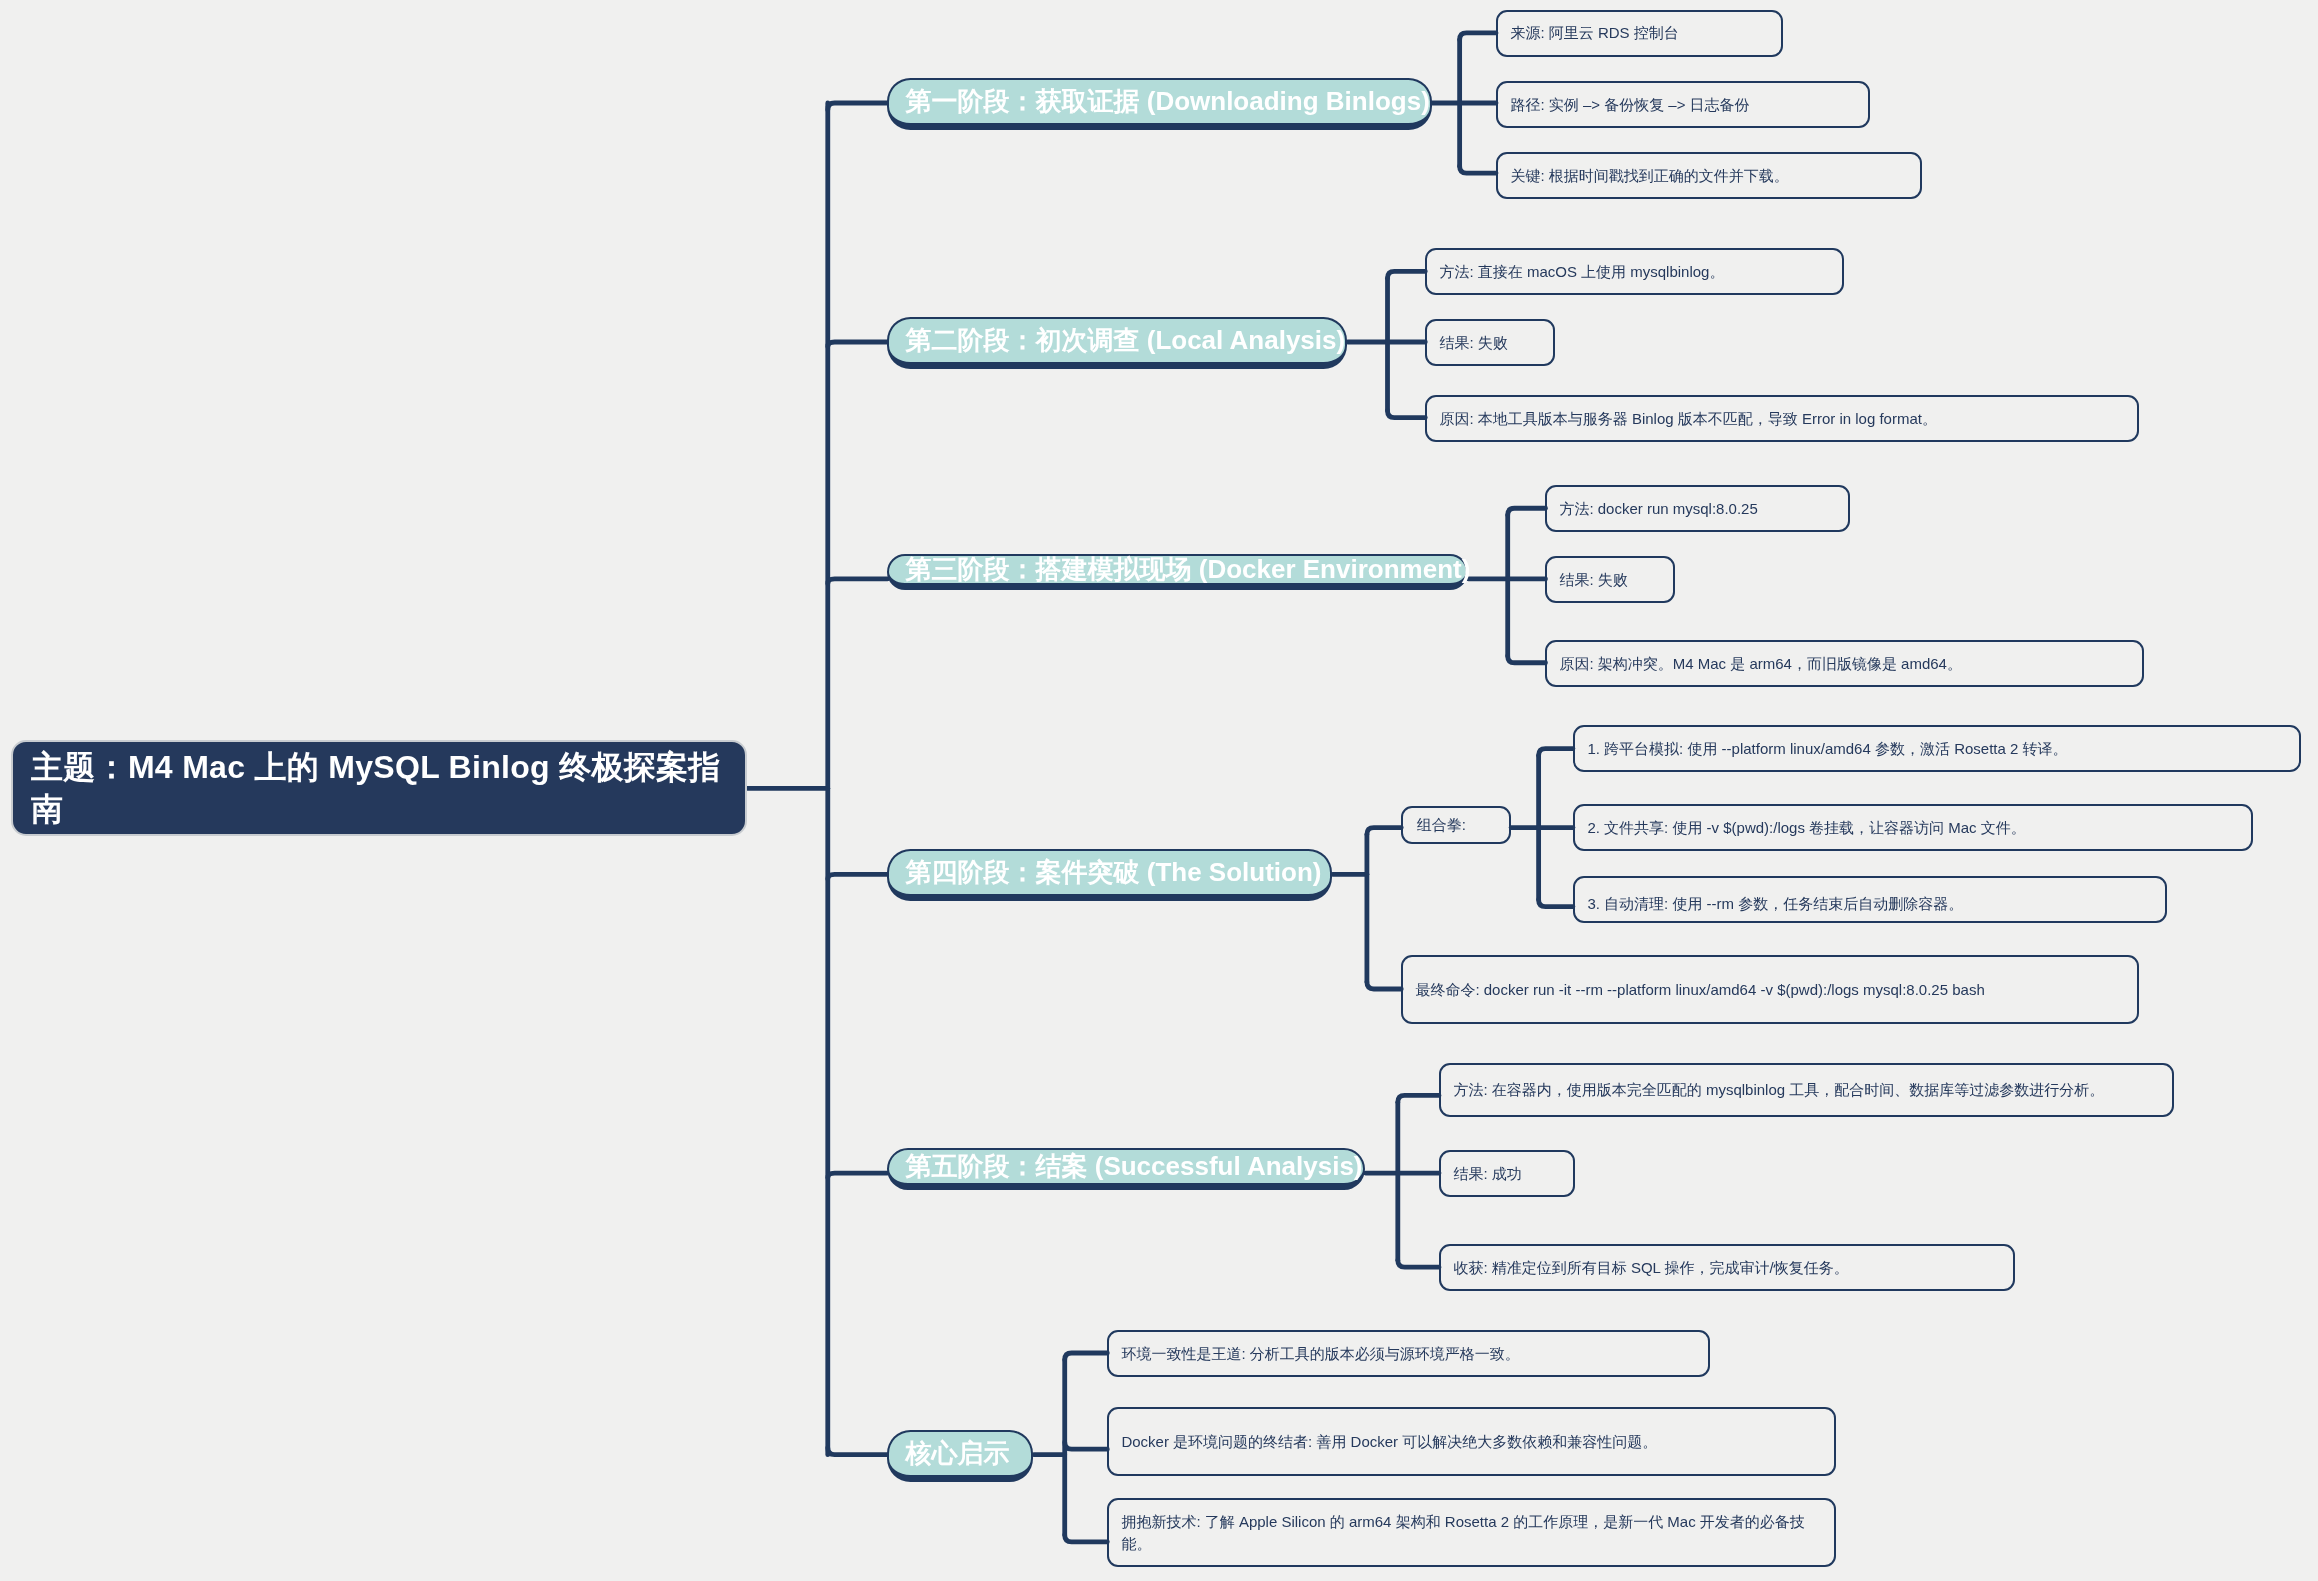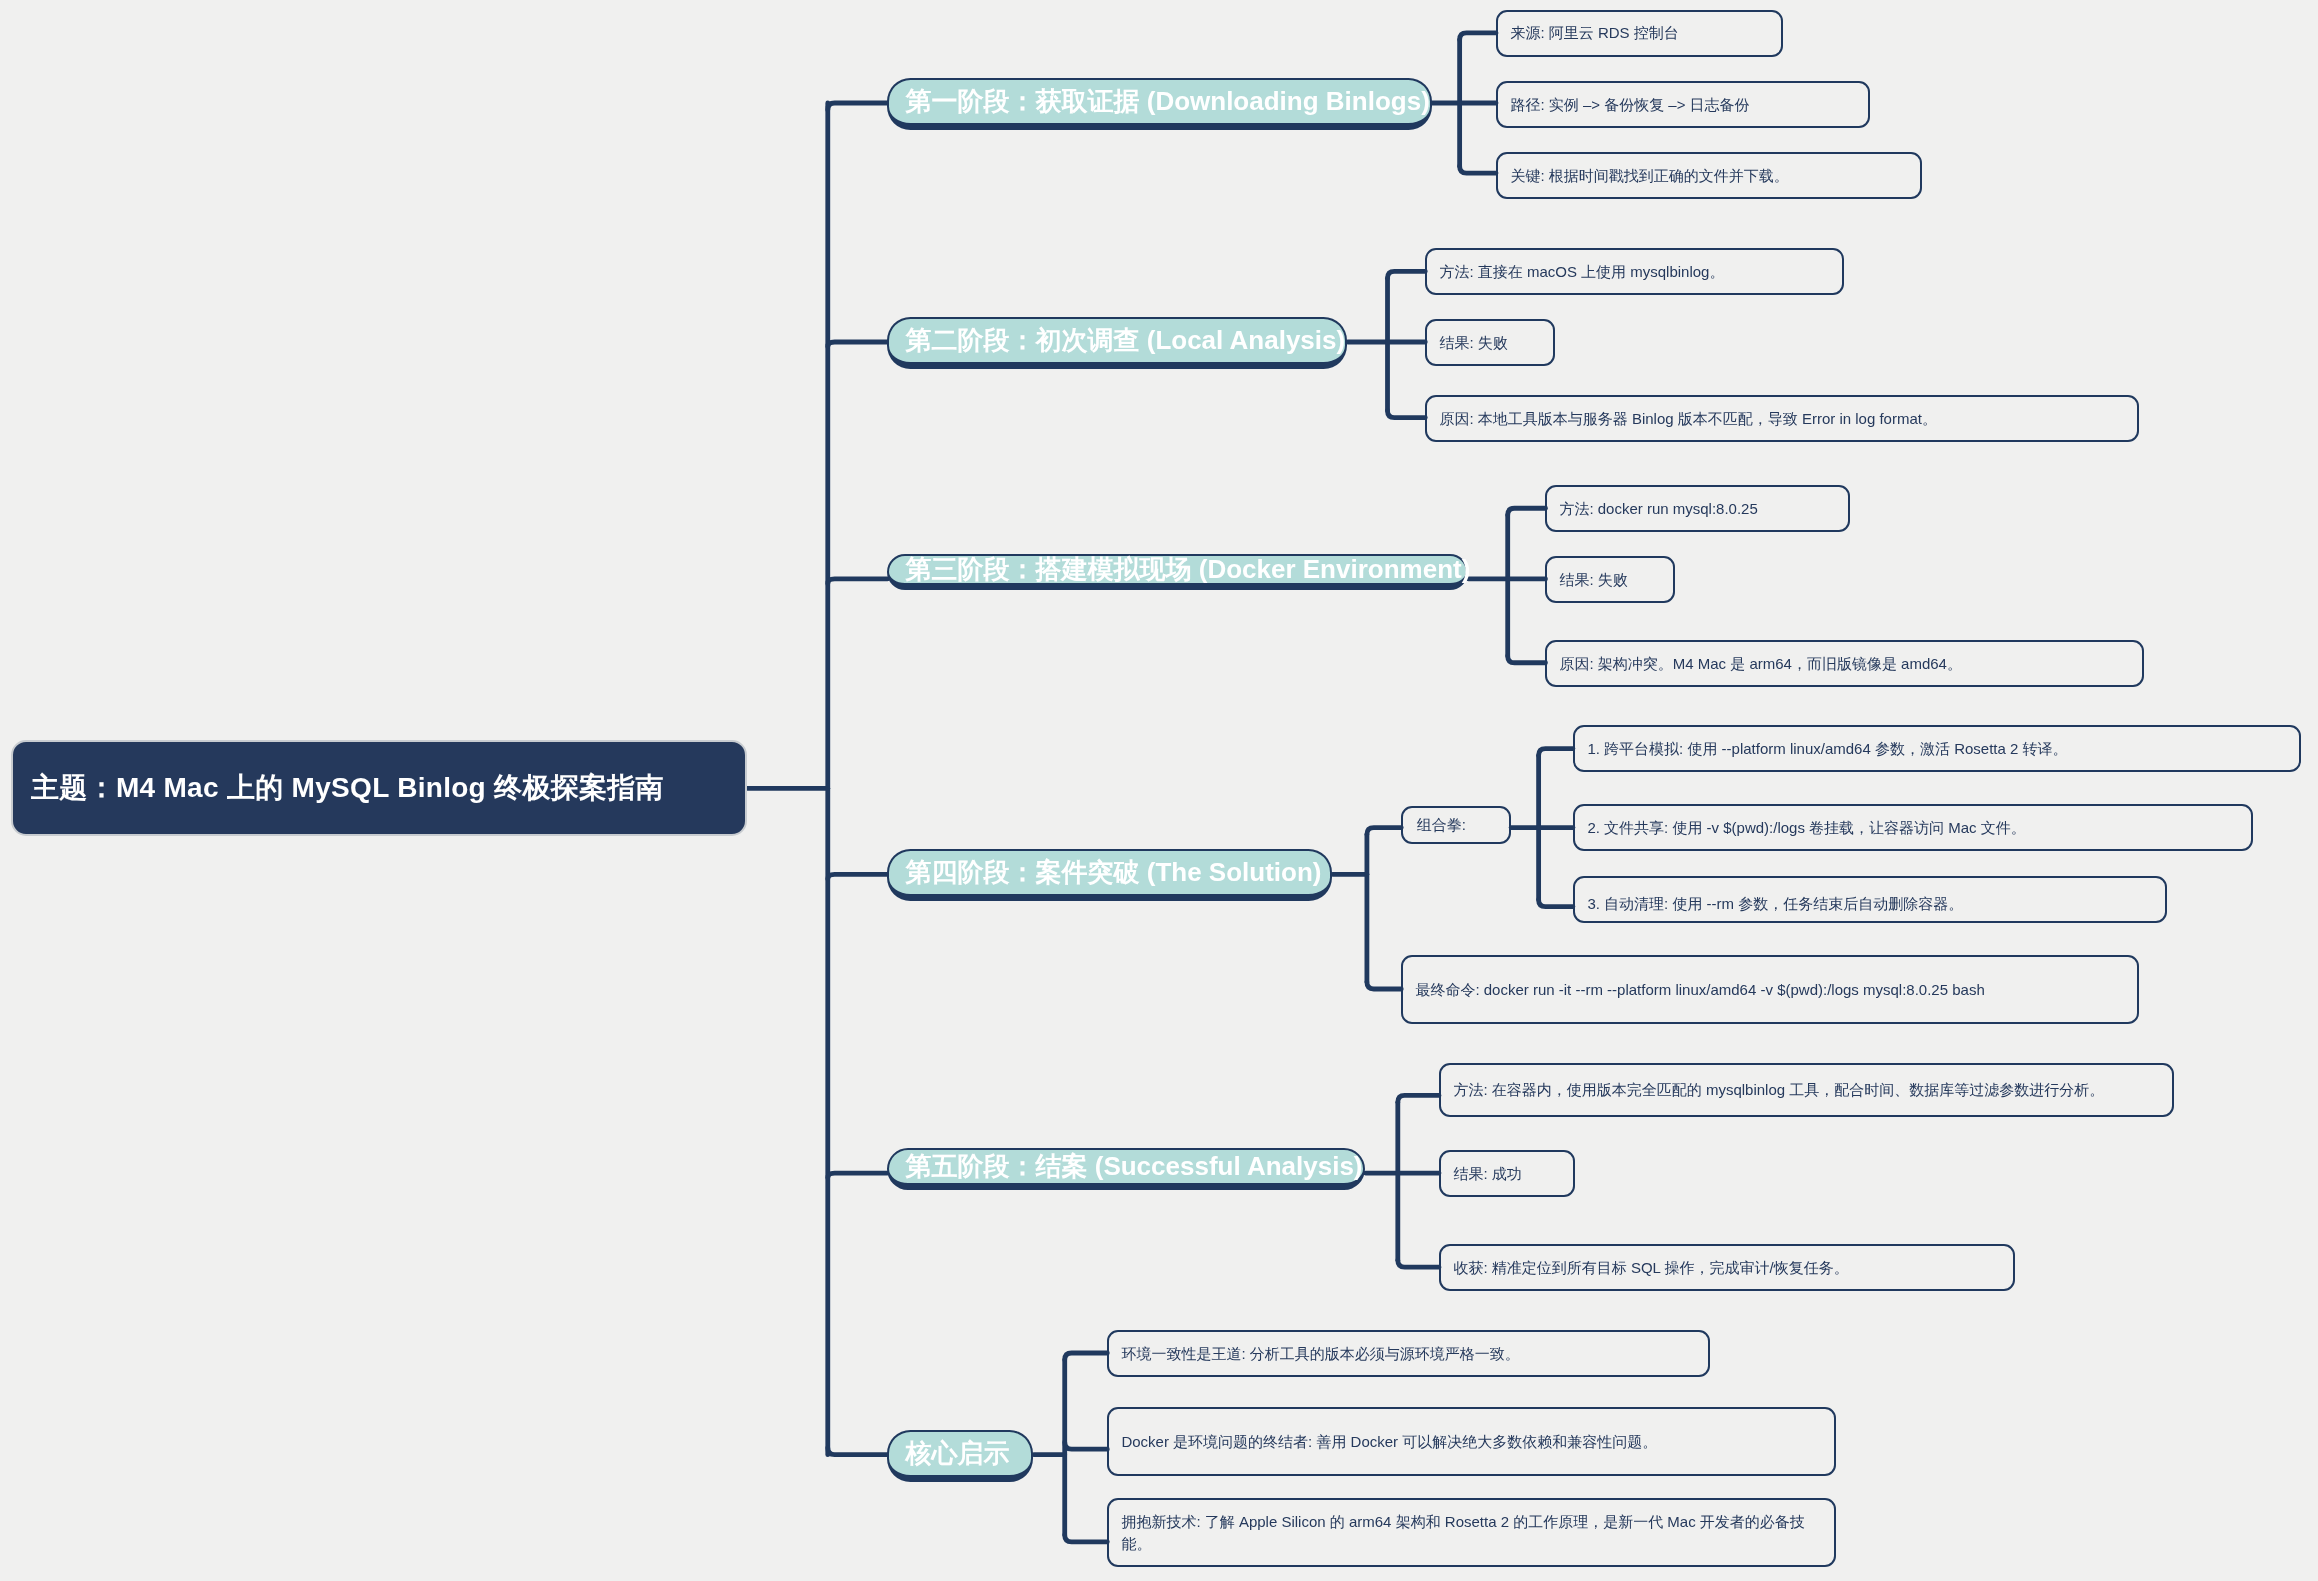--- a/index.html
+++ b/index.html
@@ -31,21 +31,21 @@
     box-sizing: border-box;
     display: flex;
     align-items: center;
   }
   
   .root {
     background: #25395c;
     border: 2.1px solid #c8ccd0;
     border-radius: 15px;
     color: #ffffff;
-    font-size: 28px;
+    font-size: 32px;
     font-weight: bold;
     line-height: 1.32;
     padding: 12.4px 18px;
     letter-spacing: 0.3px;
   }
   
   .phase {
     background: #b3dcd9;
     border: 2.7px solid #20395e;
     border-bottom-width: 7.6px;

